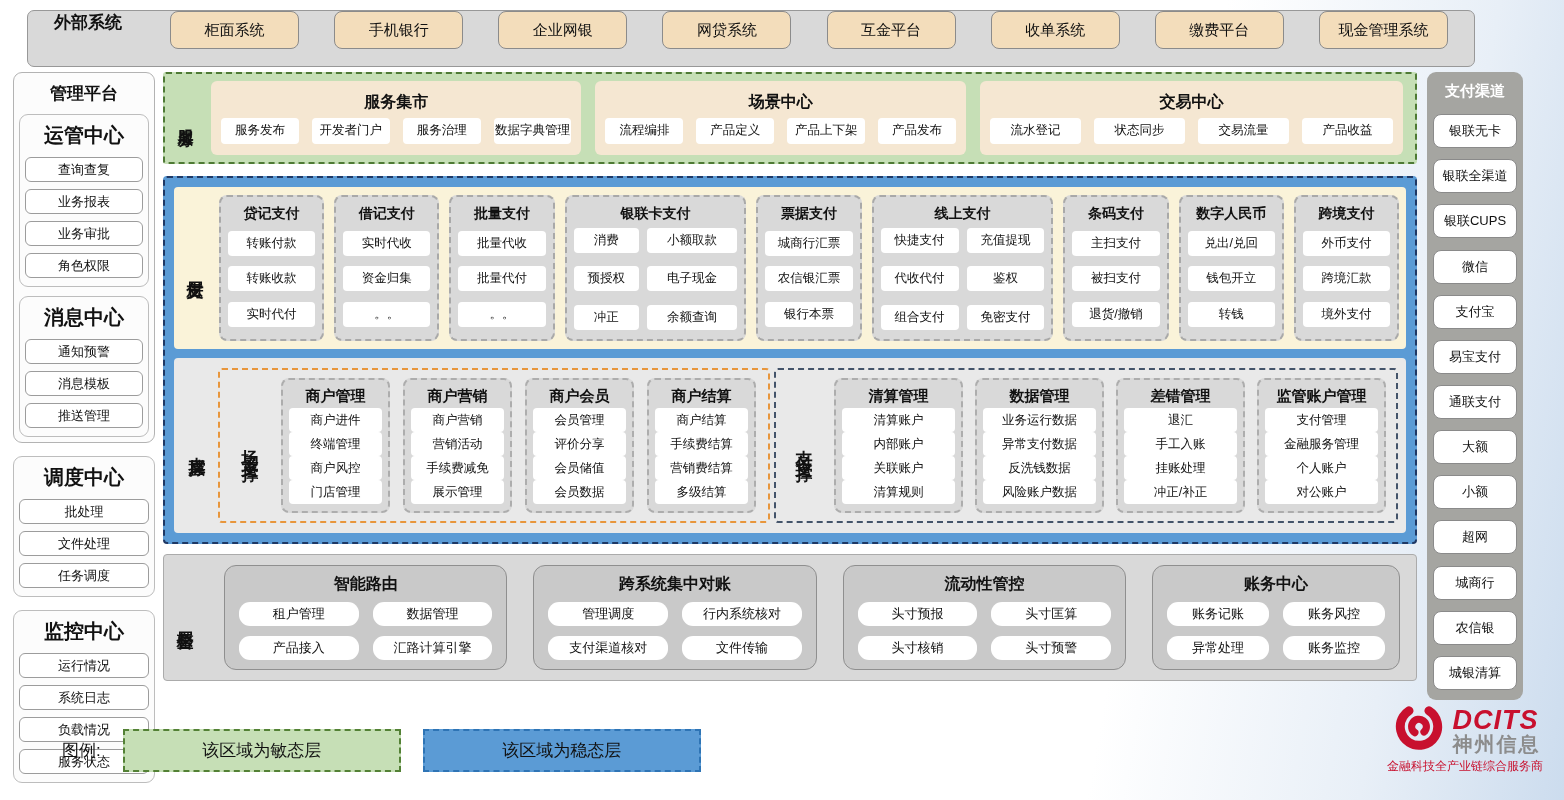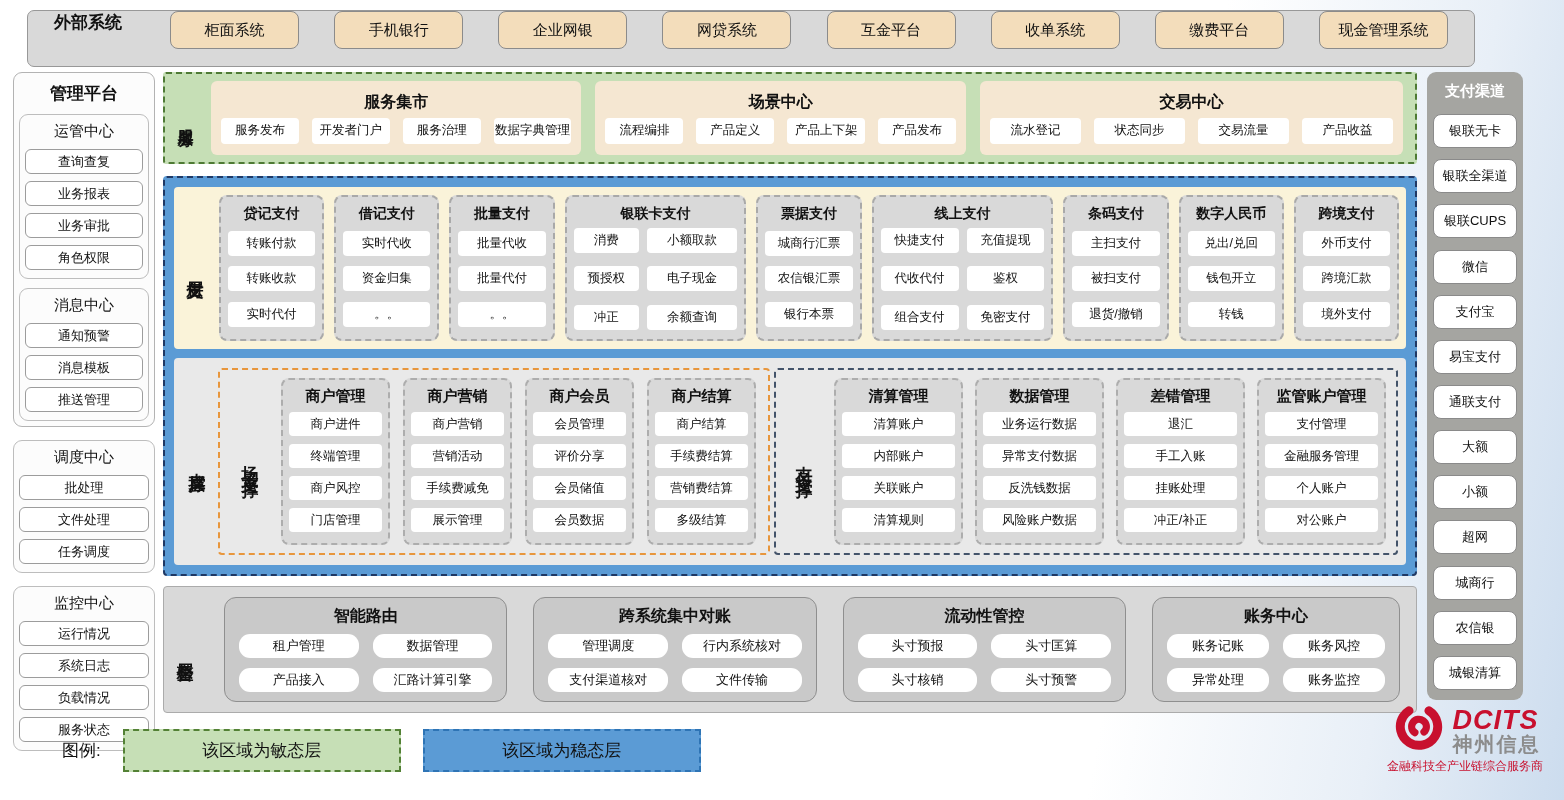--- a/index.html
+++ b/index.html
@@ -22,21 +22,21 @@
     display:flex;align-items:center;justify-content:center;font-size:15px;white-space:nowrap}
 
   
   .left-sidebar{position:absolute;left:13px;top:72px;width:142px;display:flex;flex-direction:column;gap:13px}
   .mp-box{background:#fcfcfc;border:1px solid #b3b3b3;border-radius:9px;padding:5px;
     display:flex;flex-direction:column;gap:9px}
   .mp-title{font-size:17px;font-weight:700;text-align:center;padding:4px 0 0}
   .mp-section{background:#fcfcfc;border:1px solid #bdbdbd;border-radius:9px;padding:4px 5px 8px;
     display:flex;flex-direction:column;gap:7px}
   .mp-box.single{background:transparent;border:none;padding:0;gap:0}
-  .mp-sec-title{font-size:15px;font-weight:400;text-align:center;padding:3px 0 1px}
+  .mp-sec-title{font-size:20px;font-weight:700;text-align:center;padding:3px 0 1px}
   .mp-item{height:23px;background:#fff;border:1px solid #9c9c9c;border-radius:6px;
     display:flex;align-items:center;justify-content:center;font-size:13px;white-space:nowrap}
 
   
   .main-col{position:absolute;left:163px;top:72px;width:1254px}
 
   
   .service-layer{height:92px;background:#c6dfb6;border:2px dashed #4e7a34;border-radius:3px;
     display:flex;align-items:center;gap:14px;padding:5px 12px 5px 8px;box-sizing:border-box}
   .sv-label{font-size:16px;width:24px;letter-spacing:1px}
@@ -60,21 +60,21 @@
   .pay-group.cols2{flex:1.88}
   .pg-title{font-weight:700;font-size:14px;text-align:center;height:25px;line-height:25px;white-space:nowrap}
   .pg-items{flex:1;display:flex;flex-direction:column;justify-content:space-around}
   .pg-items.grid{display:grid;grid-template-columns:1fr 1fr;gap:10px 8px;align-content:space-around}
   .payment-layer .pay-group:nth-child(5) .pg-items.grid{grid-template-columns:0.72fr 1fr}
   .pg-item{height:25px;background:#fff;border-radius:4px;display:flex;align-items:center;
     justify-content:center;font-size:12.5px;white-space:nowrap;overflow:hidden}
 
   
   .support-layer{margin-top:9px;background:#e9e9e9;border-radius:4px;display:flex;
-    padding:10px 8px;box-sizing:border-box;height:207px}
+    padding:10px 8px;box-sizing:border-box;height:175px}
   .sup-label{font-size:17px;width:30px;letter-spacing:2px}
   .scene-box{width:552px;border:2px dashed #e8963c;border-radius:4px;display:flex;gap:13px;
     padding:8px 12px;box-sizing:border-box;margin-left:6px}
   .psup-box{margin-left:auto;width:624px;border:2px dashed #44546a;border-radius:4px;display:flex;gap:12px;
     padding:8px 10px;box-sizing:border-box}
   .sub-vlabel{font-size:17px;width:36px;letter-spacing:5px}
   .sup-group{flex:1;background:#d9d9d9;border:2px dashed #adadad;border-radius:8px;
     padding:3px 6px 7px;display:flex;flex-direction:column;box-sizing:border-box;min-width:0}
   .sg-title{font-weight:700;font-size:15px;text-align:center;height:25px;line-height:25px;white-space:nowrap}
   .sg-items{flex:1;display:flex;flex-direction:column;justify-content:space-around}

